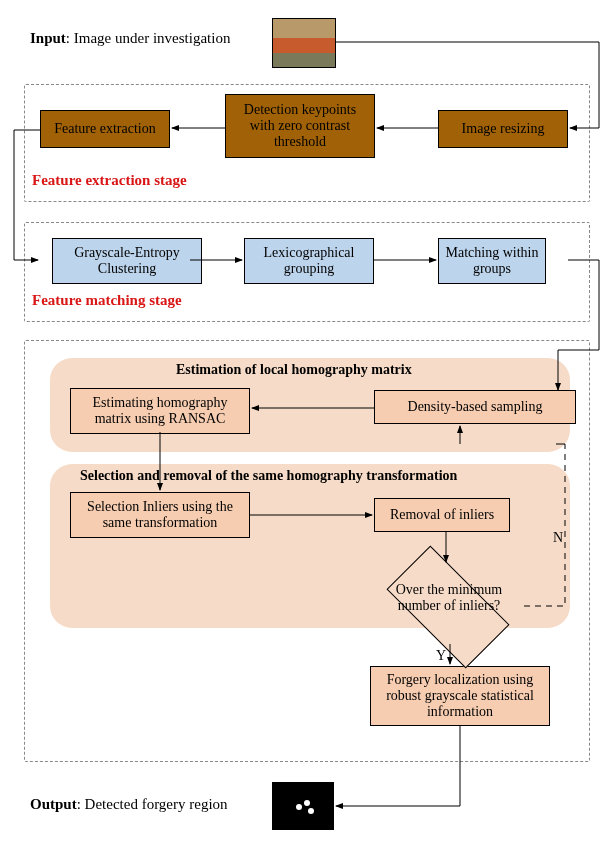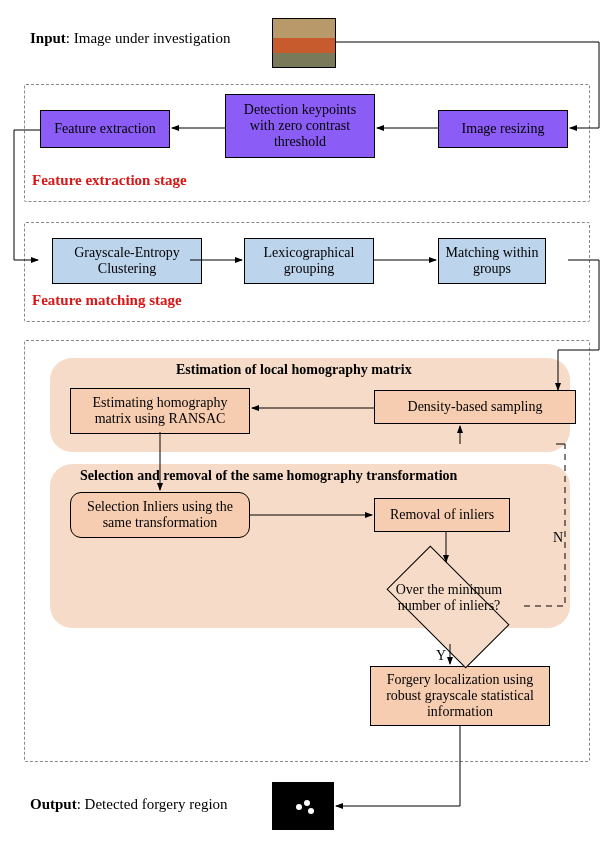--- a/index.html
+++ b/index.html
@@ -73,21 +73,21 @@
     border: 1px solid #000;
     display: flex;
     align-items: center;
     justify-content: center;
     text-align: center;
     font-size: 14px;
     padding: 4px 6px;
     box-sizing: border-box;
     line-height: 1.15;
   }
-  .green { background: #8b5cf6; }
+  .green { background: #a16207; }
   .blue  { background: #bcd4ec; }
   .orange{ background: #f6cdb1; }
 
   
   .n-featx { top: 110px; left: 40px;  width: 130px; height: 38px; }
   .n-detk  { top: 94px;  left: 225px; width: 150px; height: 64px; }
   .n-resize{ top: 110px; left: 438px; width: 130px; height: 38px; }
 
   
   .n-gec   { top: 238px; left: 40px;  width: 150px; height: 46px; margin-left: 12px; }
@@ -109,21 +109,21 @@
     font-weight: bold;
     font-size: 14px;
     color: #000;
   }
   .sub1-title { top: 362px; left: 176px; }
   .sub2-title { top: 468px; left: 80px; }
 
   
   .n-homog { top: 388px; left: 70px;  width: 180px; height: 46px; }
   .n-dens  { top: 390px; left: 374px; width: 202px; height: 34px; }
-  .n-selin { top: 492px; left: 70px;  width: 180px; height: 46px; border-radius: 11px; }
+  .n-selin { top: 492px; left: 70px;  width: 180px; height: 46px; }
   .n-remin { top: 498px; left: 374px; width: 136px; height: 34px; }
   .n-forloc{ top: 666px; left: 370px; width: 180px; height: 60px; }
 
   
   .diamond {
     position: absolute;
     width: 110px; height: 60px;
     top: 576px; left: 392px;
     transform: rotate(45deg);
     border: 1px solid #000;

